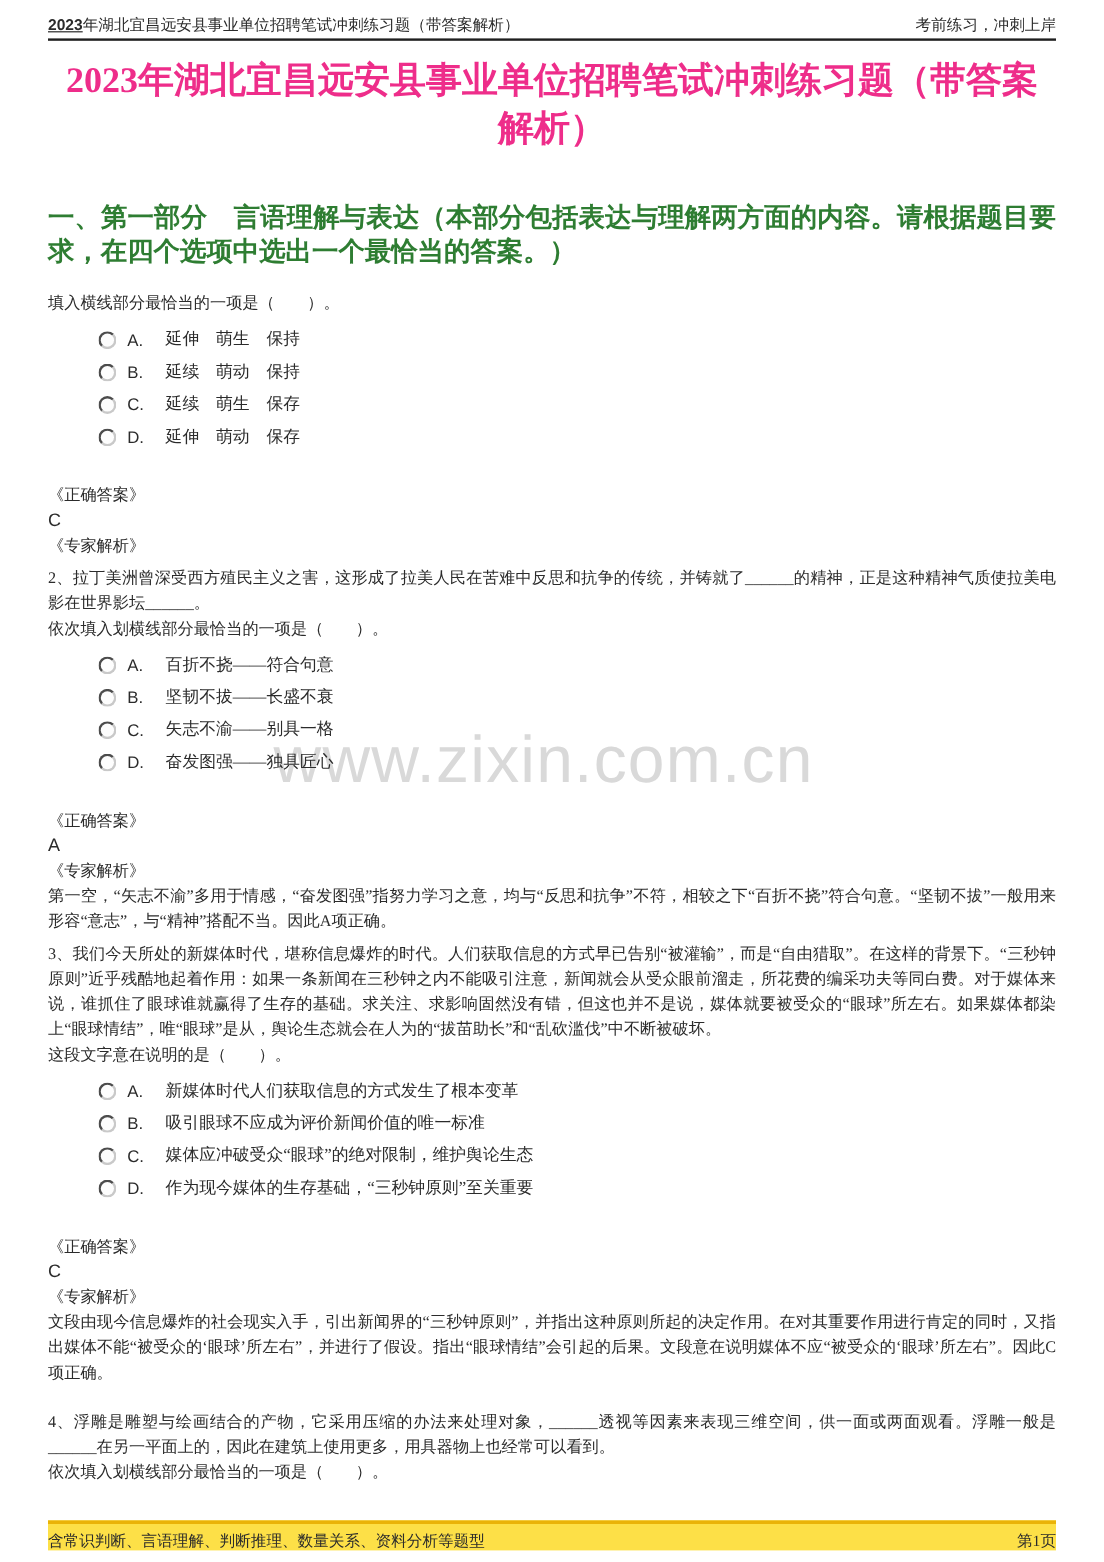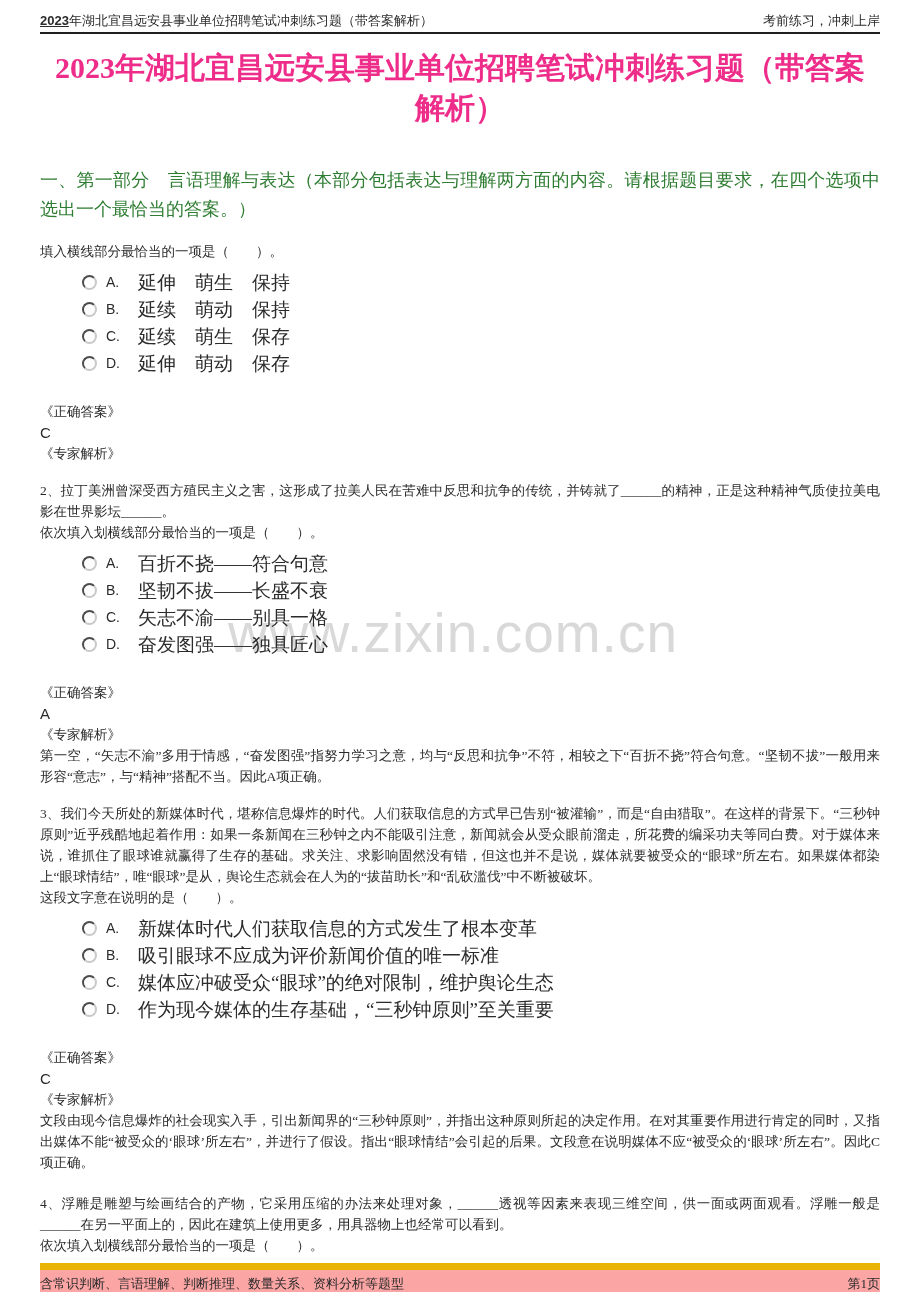--- a/index.html
+++ b/index.html
@@ -28,63 +28,63 @@
     margin: 14px 10px 0 10px;
     text-align: center;
     font-size: 30px; line-height: 40px; font-weight: bold;
     color: #ee2d8a;
     position: relative; z-index: 2;
   }
 
   
   .section {
     margin-top: 38px;
-    font-size: 18px; line-height: 29px; font-weight: normal;
+    font-size: 22px; line-height: 29px; font-weight: bold;
     color: #2e7d32;
     text-align: justify;
     position: relative; z-index: 2;
   }
 
-  .question { margin-top: 16px; font-size: 13.5px; line-height: 21px; position: relative; z-index: 2; }
+  .question { margin-top: 6px; font-size: 13.5px; line-height: 21px; position: relative; z-index: 2; }
   .stem, .prompt { margin: 0; text-align: justify; }
   .options { margin: 7px 0 0 42px; }
   .option { display: flex; align-items: center; height: 27px; }
   .radio {
     width: 11px; height: 11px; border-radius: 50%;
     background: #fdfdfd;
     border: 2px solid;
     border-color: #4c4c4c #c9c9c9 #c9c9c9 #4c4c4c;
     margin-right: 9px; flex: none;
   }
   .letter { font-family: "Liberation Sans", sans-serif; width: 32px; font-size: 14px; }
-  .opt-text { font-size: 19px; }
+  .opt-text { font-size: 14px; }
 
   .ans-label { margin: 24px 0 0 0; }
   .ans { margin: 0; font-family: "Liberation Sans", sans-serif; font-size: 15px; line-height: 21px; }
   .exp-label { margin: 0; }
   .exp { margin: 0; text-align: justify; }
 
   
   .watermark {
     position: absolute; left: 228px; top: 601px;
     font-family: "Liberation Sans", sans-serif;
     font-size: 55px; letter-spacing: 1px;
     color: #d9d9d9;
     z-index: 1; white-space: nowrap;
     pointer-events: none;
   }
 
   
   .ftr {
     position: absolute; left: 40px; right: 40px; bottom: 10px;
-    border-top: 7px solid #eab308;
+    border-top: 3px solid #eab308;
     padding-top: 5px;
     display: flex; justify-content: space-between;
     font-size: 13px; line-height: 17px;
-    z-index: 2; background: #fca5a5;
+    z-index: 2; background: #fde047;
   }
 </style>
 </head>
 <body>
 
 <div class="page">
 
   <div class="hdr">
     <span><span class="hdr-year">2023</span><span>年湖北宜昌远安县事业单位招聘笔试冲刺练习题（带答案解析）</span></span>
     <span>考前练习，冲刺上岸</span>

